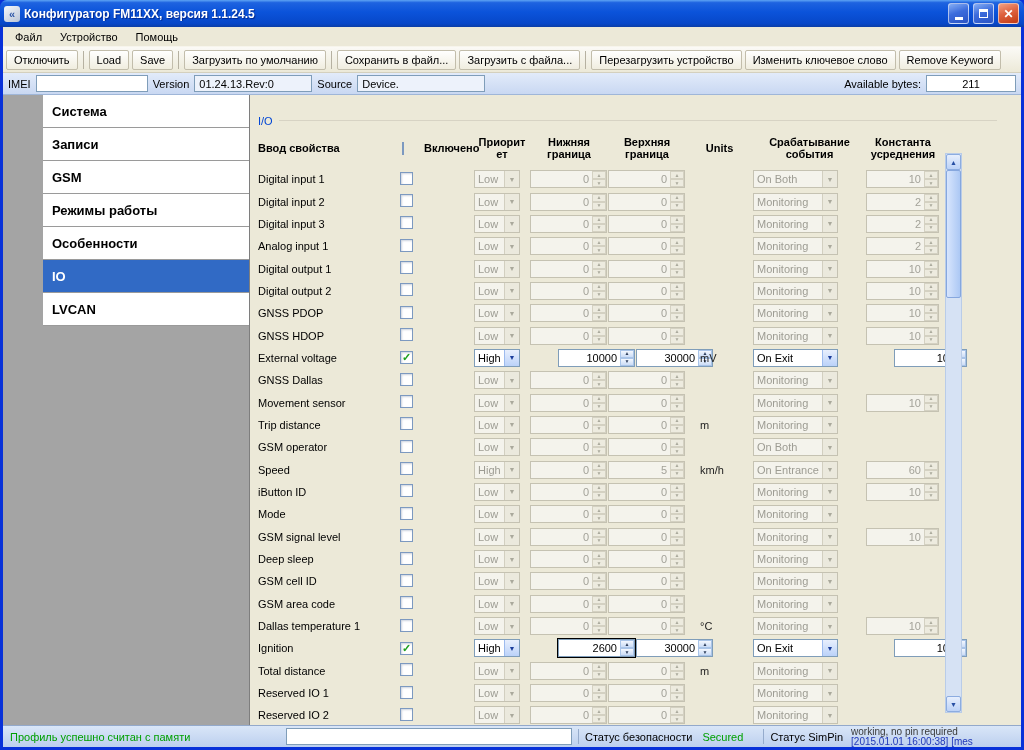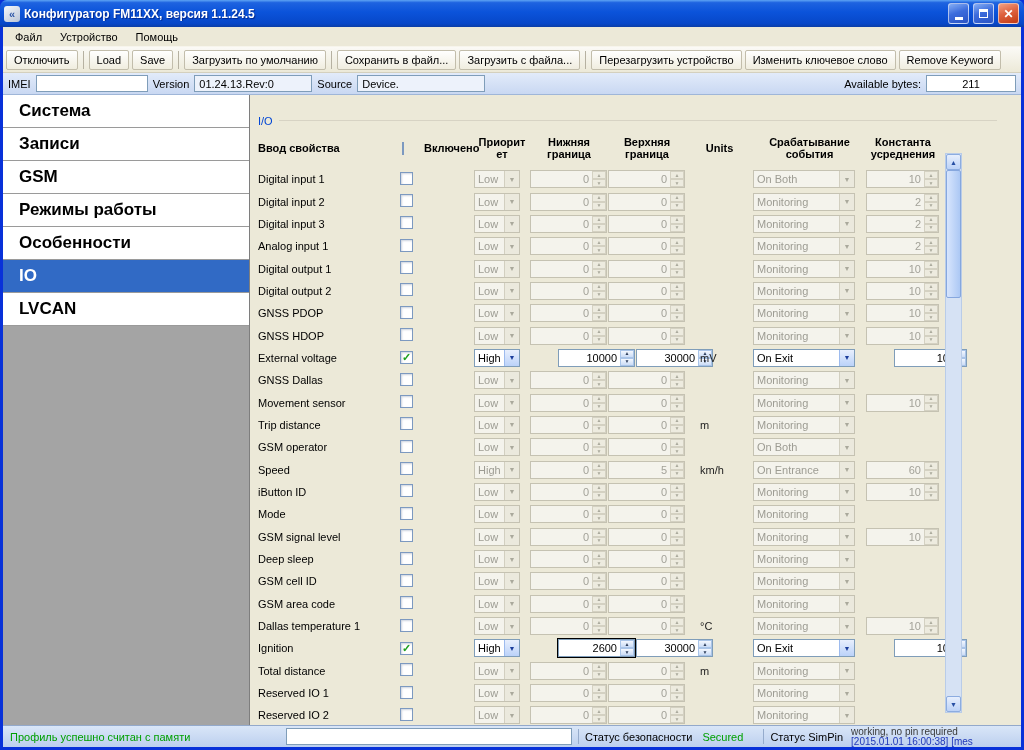--- a/index.html
+++ b/index.html
@@ -49,22 +49,22 @@
   .imei-box { width:112px; }
   .ver-box { width:118px; background:#EDF2FB; }
   .src-box { width:128px; background:#EDF2FB; }
   .avail-box { width:90px; justify-content:center; text-align:center; }
   .ib-spacer { flex:1; }
 
   
   .content { flex:1; display:flex; min-height:0; }
   .sidebar { width:247px; flex:0 0 247px; background:#A4A4A4; border-right:1px solid #7E7E7E;
     display:flex; flex-direction:column; }
-  .side-item { flex:0 0 33px; height:33px; display:flex; align-items:center; padding-left:16px;
-    font-size:17px; font-weight:bold; background:#fff; border-bottom:1px solid #9A9A9A; }
+  .side-item { flex:0 0 33px; height:33px; display:flex; align-items:center; padding-left:9px;
+    font-size:13px; font-weight:bold; background:#fff; border-bottom:1px solid #9A9A9A;margin-left:40px; }
   .side-item.selected { background:#316AC5; color:#fff; }
 
   .main { flex:1; position:relative; background:#ECE9D8; display:flex; flex-direction:column;
     min-width:0; padding-top:18px; }
   .group-head { display:flex; align-items:center; height:15px; flex:0 0 15px; padding:0 24px 0 8px; }
   .group-label { color:#0046D5; margin-right:6px; }
   .group-line { flex:1; height:1px; background:#D7D3C4; }
 
   .io-head, .io-row { display:grid; grid-template-columns:142px 74px 56px 78px 78px 67px 113px 74px;
     padding-left:8px; align-items:center; }
@@ -78,21 +78,21 @@
   .io-row { height:22.35px; }
   .cell-name { white-space:nowrap; overflow:hidden; }
   .cell { padding-right:1px; }
   .cell-units { padding-left:14px; color:#222; white-space:nowrap; }
 
   .cb { width:13px; height:13px; border:1px solid #7C99C0; background:#fff; display:inline-flex;
     align-items:center; justify-content:center; font-size:11px; font-weight:bold; color:#1EA11E;
     line-height:11px; box-shadow:inset 1px 1px 2px rgba(110,130,160,.35); }
 
   .combo { width:46px; height:18px; display:flex; align-items:stretch; border:1px solid; }
-  .combo.wide { width:102px; }
+  .combo.wide { width:85px; }
   .cval { flex:1; padding-left:3px; display:flex; align-items:center; white-space:nowrap; overflow:hidden; }
   .carr { width:15px; display:flex; align-items:center; justify-content:center; font-size:7px; }
   .combo.on { background:#fff; border-color:#7F9DB9; color:#000; }
   .combo.on .carr { background:linear-gradient(#E8EFFD,#BBD2F9); border-left:1px solid #9DBBEE; color:#1C3E9C; }
   .combo.off { background:#F4F3EC; border-color:#C5C2B2; color:#9D9C93; }
   .combo.off .carr { background:#EBE9DD; border-left:1px solid #D2CFC0; color:#AAA99C; }
 
   .spin { width:100%; height:18px; display:flex; align-items:stretch; border:1px solid; }
   .sval { flex:1; display:flex; align-items:center; justify-content:flex-end; padding-right:3px;
     white-space:nowrap; overflow:hidden; }

